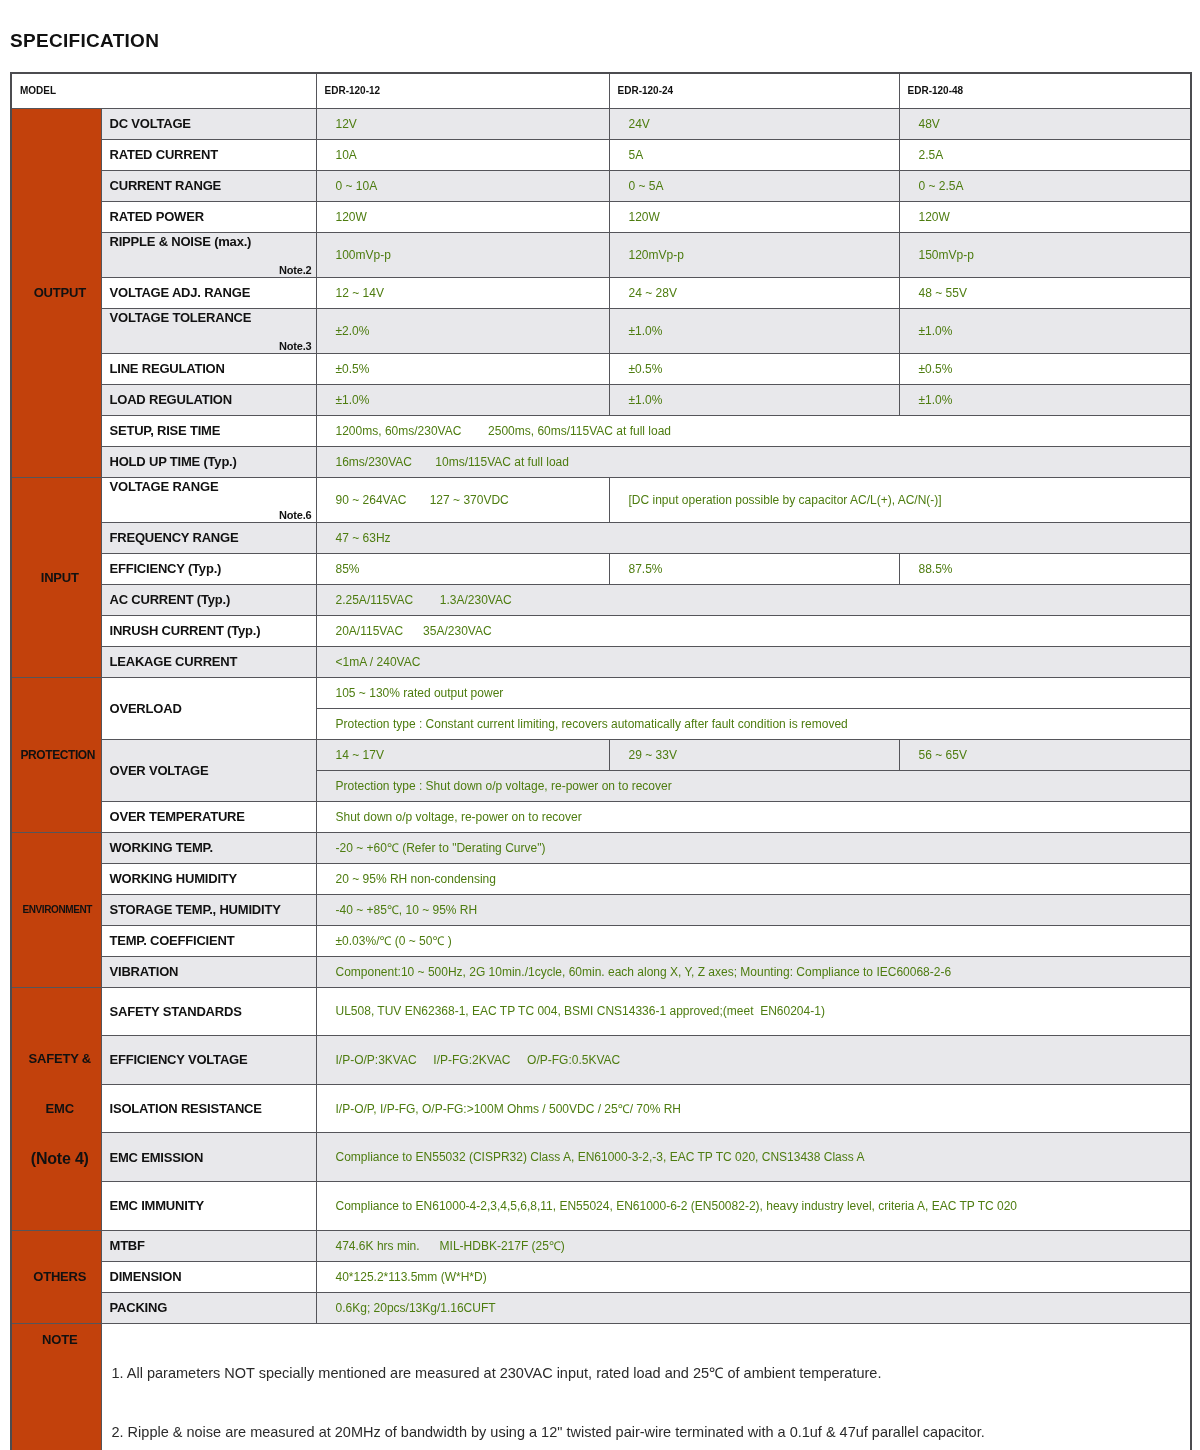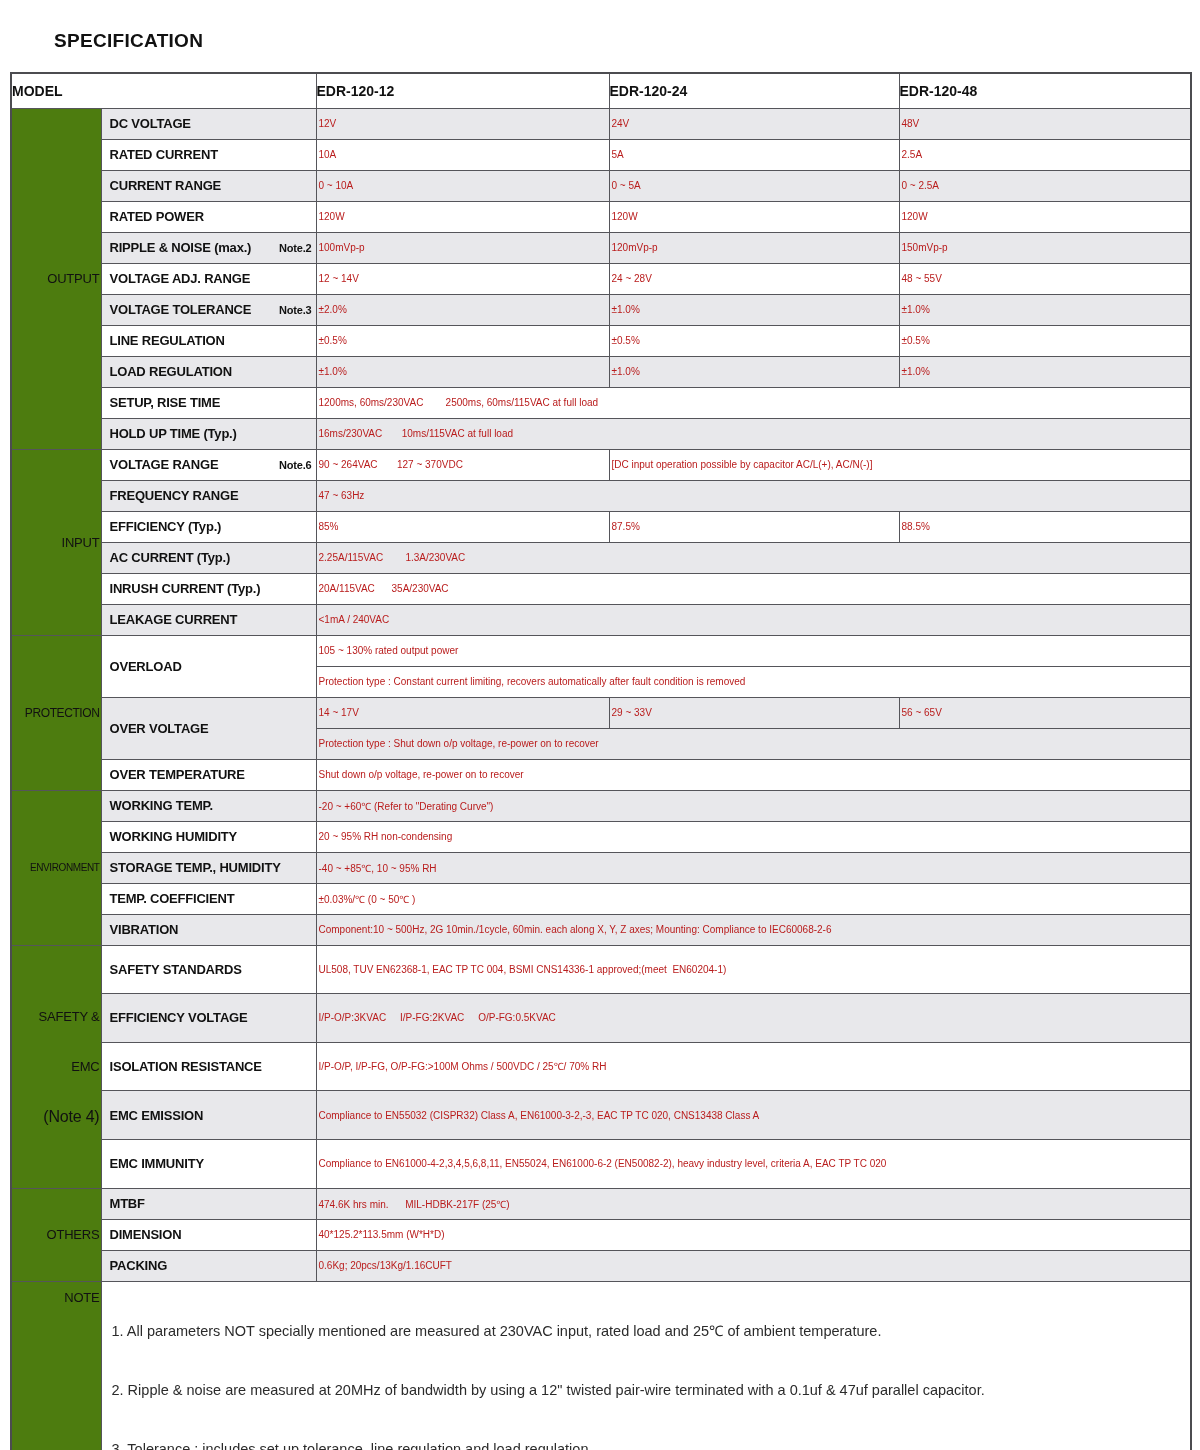--- a/index.html
+++ b/index.html
@@ -1,36 +1,36 @@
 <!DOCTYPE html>
 <html><head>
 <meta charset="utf-8">
 <style>
   html,body{margin:0;padding:0;background:#ffffff;}
   .page{position:relative;width:1200px;height:1450px;background:#ffffff;
         font-family:"Liberation Sans",sans-serif;color:#1c1c1c;}
   .title{position:absolute;left:10px;top:30px;font-size:19px;font-weight:bold;
-         letter-spacing:0.3px;color:#111;margin-left:44px;}
+         letter-spacing:0.3px;color:#111;}
   table.spec{position:absolute;left:10px;top:72px;width:1180px;
              border-collapse:collapse;table-layout:fixed;
              border:2px solid #4c4c50;}
   table.spec td{border:1px solid #55555a;overflow:hidden;vertical-align:middle;
                 white-space:pre-wrap;}
   tr.hdr{height:35px;}
   tr.r{height:31px;}
-  td.m{font-size:14px;font-weight:bold;padding-left:0;color:#111;}
-  td.g{font-size:13px;font-weight:normal;text-align:right;padding-left:8px;
-       background:#4d7c0f;color:#111;letter-spacing:-0.2px;}
+  td.m{font-size:10px;font-weight:bold;padding-left:8px;color:#111;}
+  td.g{font-size:13px;font-weight:bold;text-align:center;padding-left:8px;
+       background:#c2410c;color:#111;letter-spacing:-0.2px;}
   td.g.cond{font-size:12px;padding-left:4px;letter-spacing:-0.4px;margin-top:28px;}
   td.g.xcond{font-size:10px;padding-left:3px;letter-spacing:-0.4px;}
   td.g.topalign{vertical-align:top;padding-top:8px;}
   td.l{font-size:13px;font-weight:bold;padding-left:8px;padding-right:4px;
        color:#111;letter-spacing:-0.2px;}
-  td.l .note{float:right;font-size:11px;font-weight:bold;padding-top:2px;}
-  td.v{font-size:10px;padding-left:2px;padding-right:4px;color:#b91c1c;}
+  td.l .note{float:right;font-size:11px;font-weight:bold;padding-top:2px;margin-top:28px;}
+  td.v{font-size:12px;padding-left:19px;padding-right:4px;color:#4d7c0f;}
   td.s{background:#e8e8eb;}
   .safety-lines div{line-height:20px;}
   .safety-lines .n4{font-size:16px;}
   td.notecell{vertical-align:top;padding:4px 8px 6px 10px;font-size:14.5px;color:#2b2b2b;}
   .note-item{line-height:27px;padding-left:21px;text-indent:-21px;white-space:normal;}
 </style>
 </head>
 <body>
 
 <div class="page">

